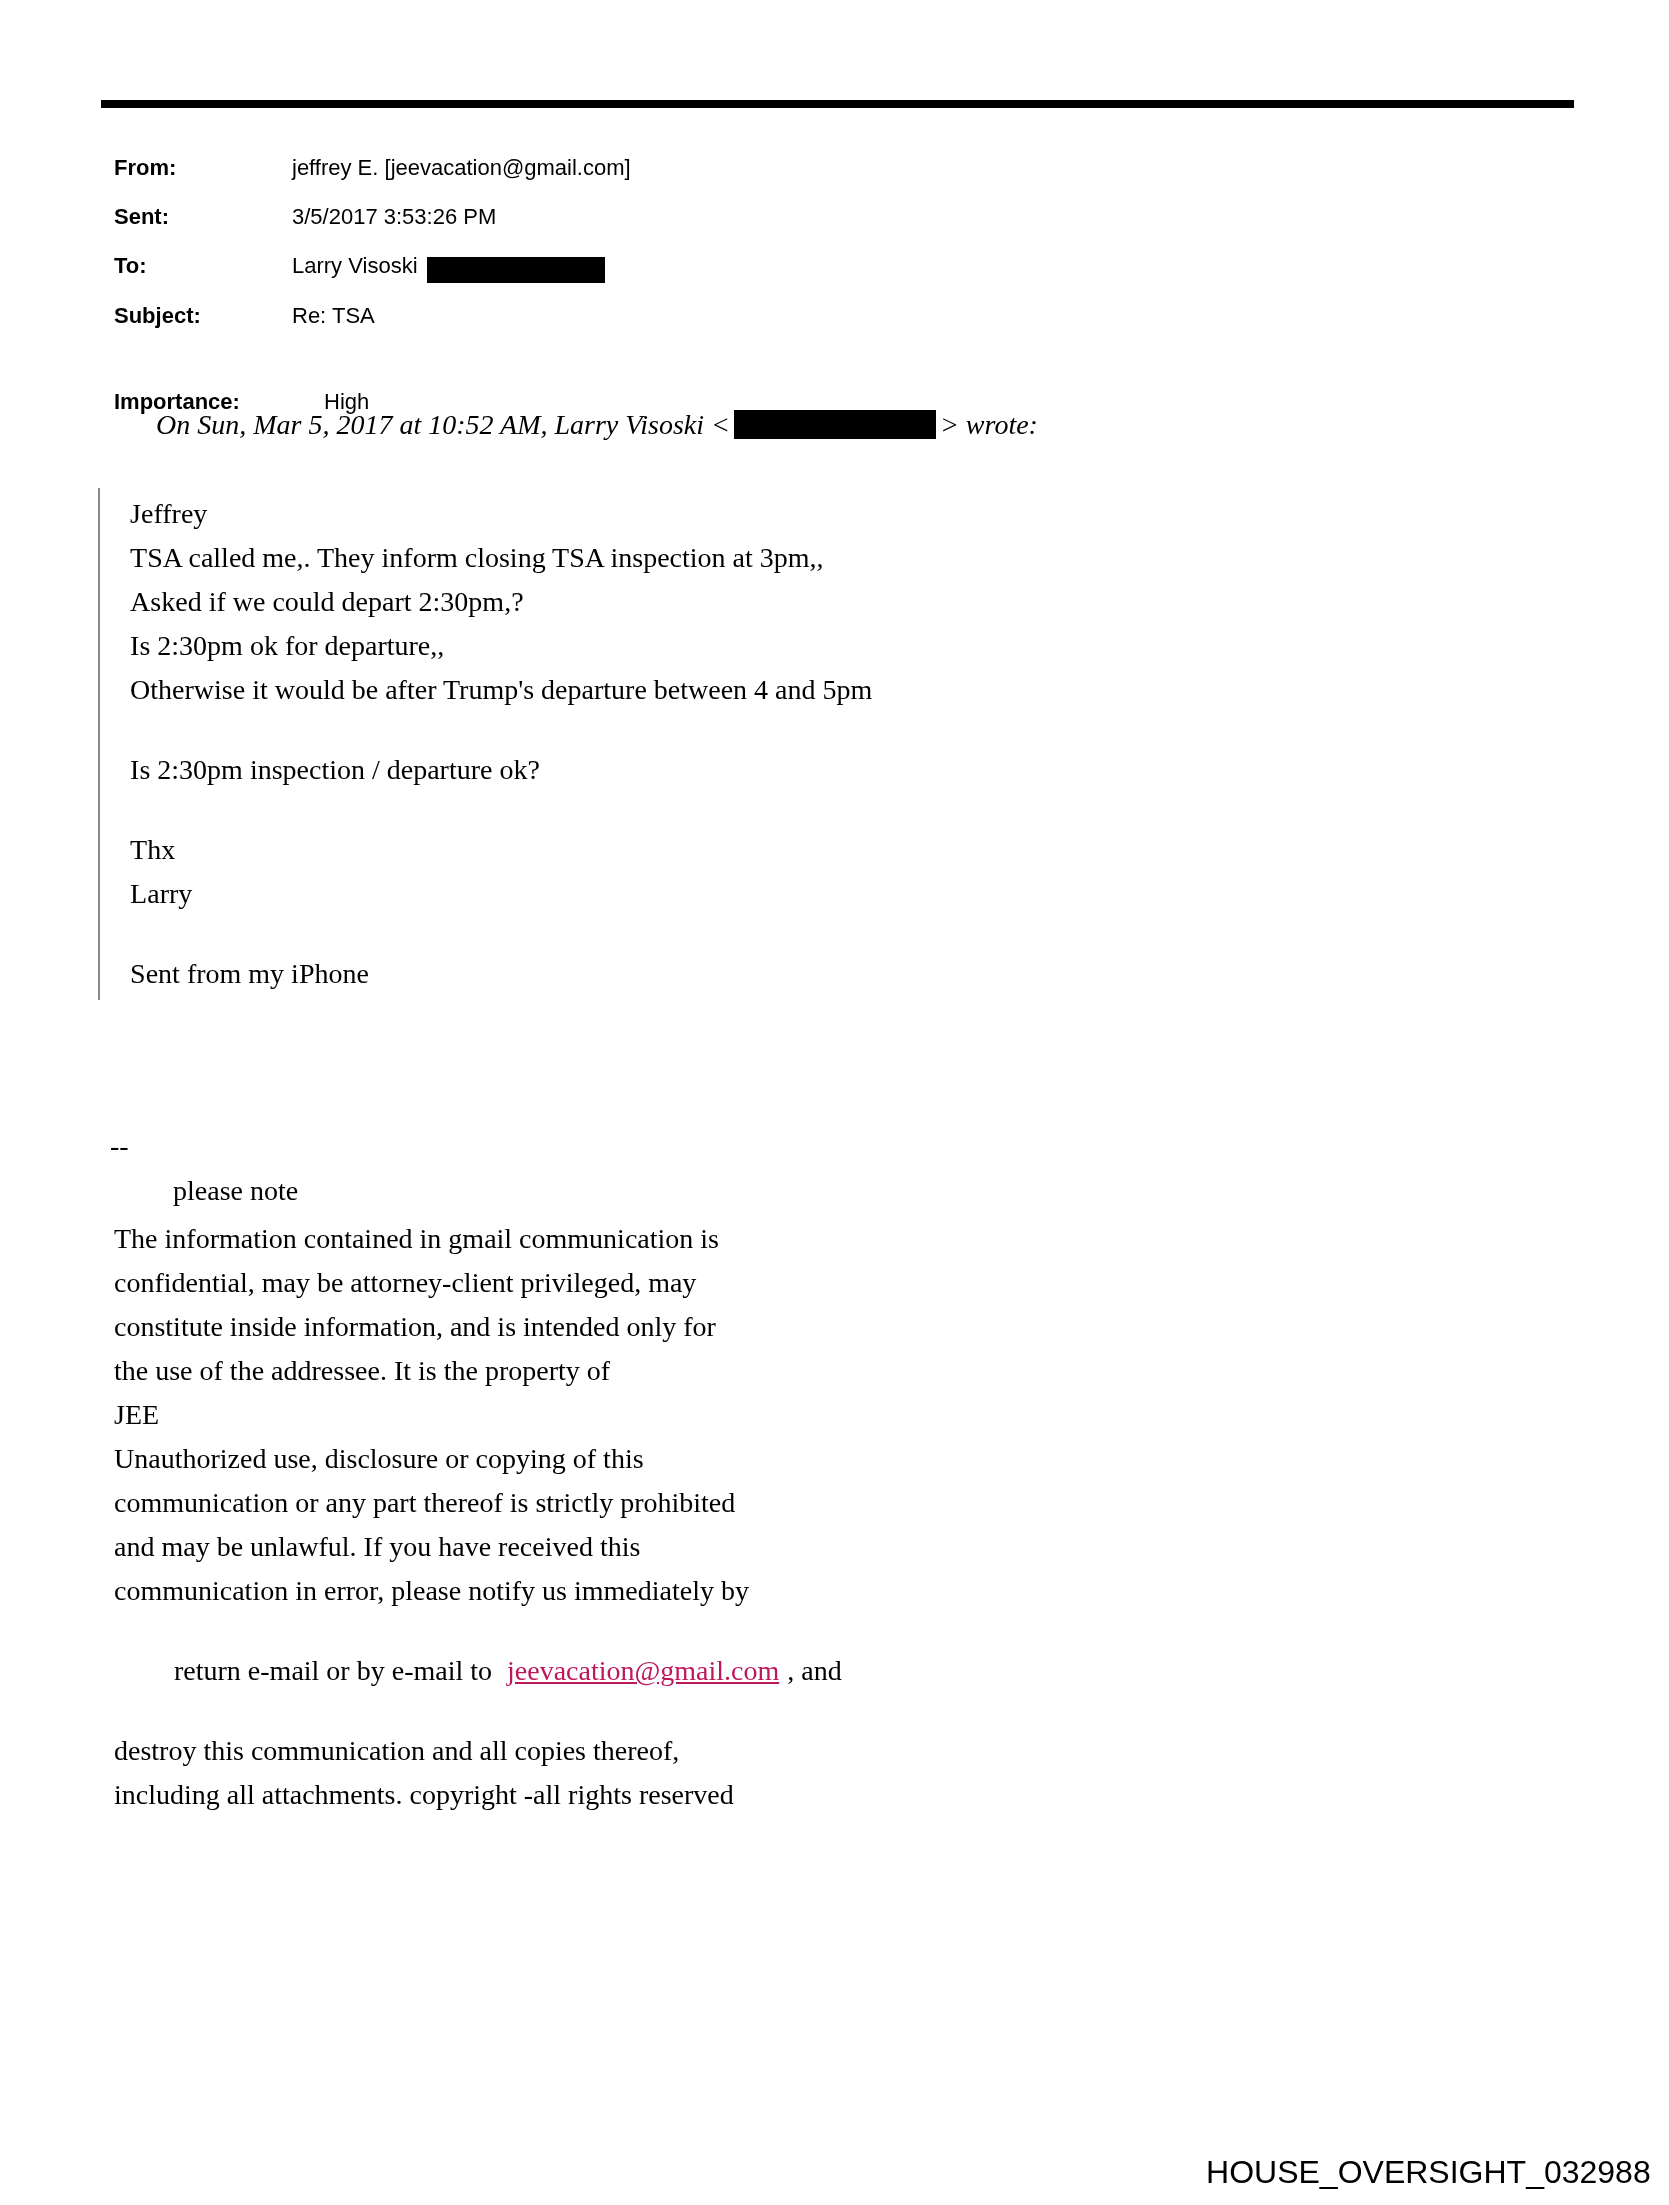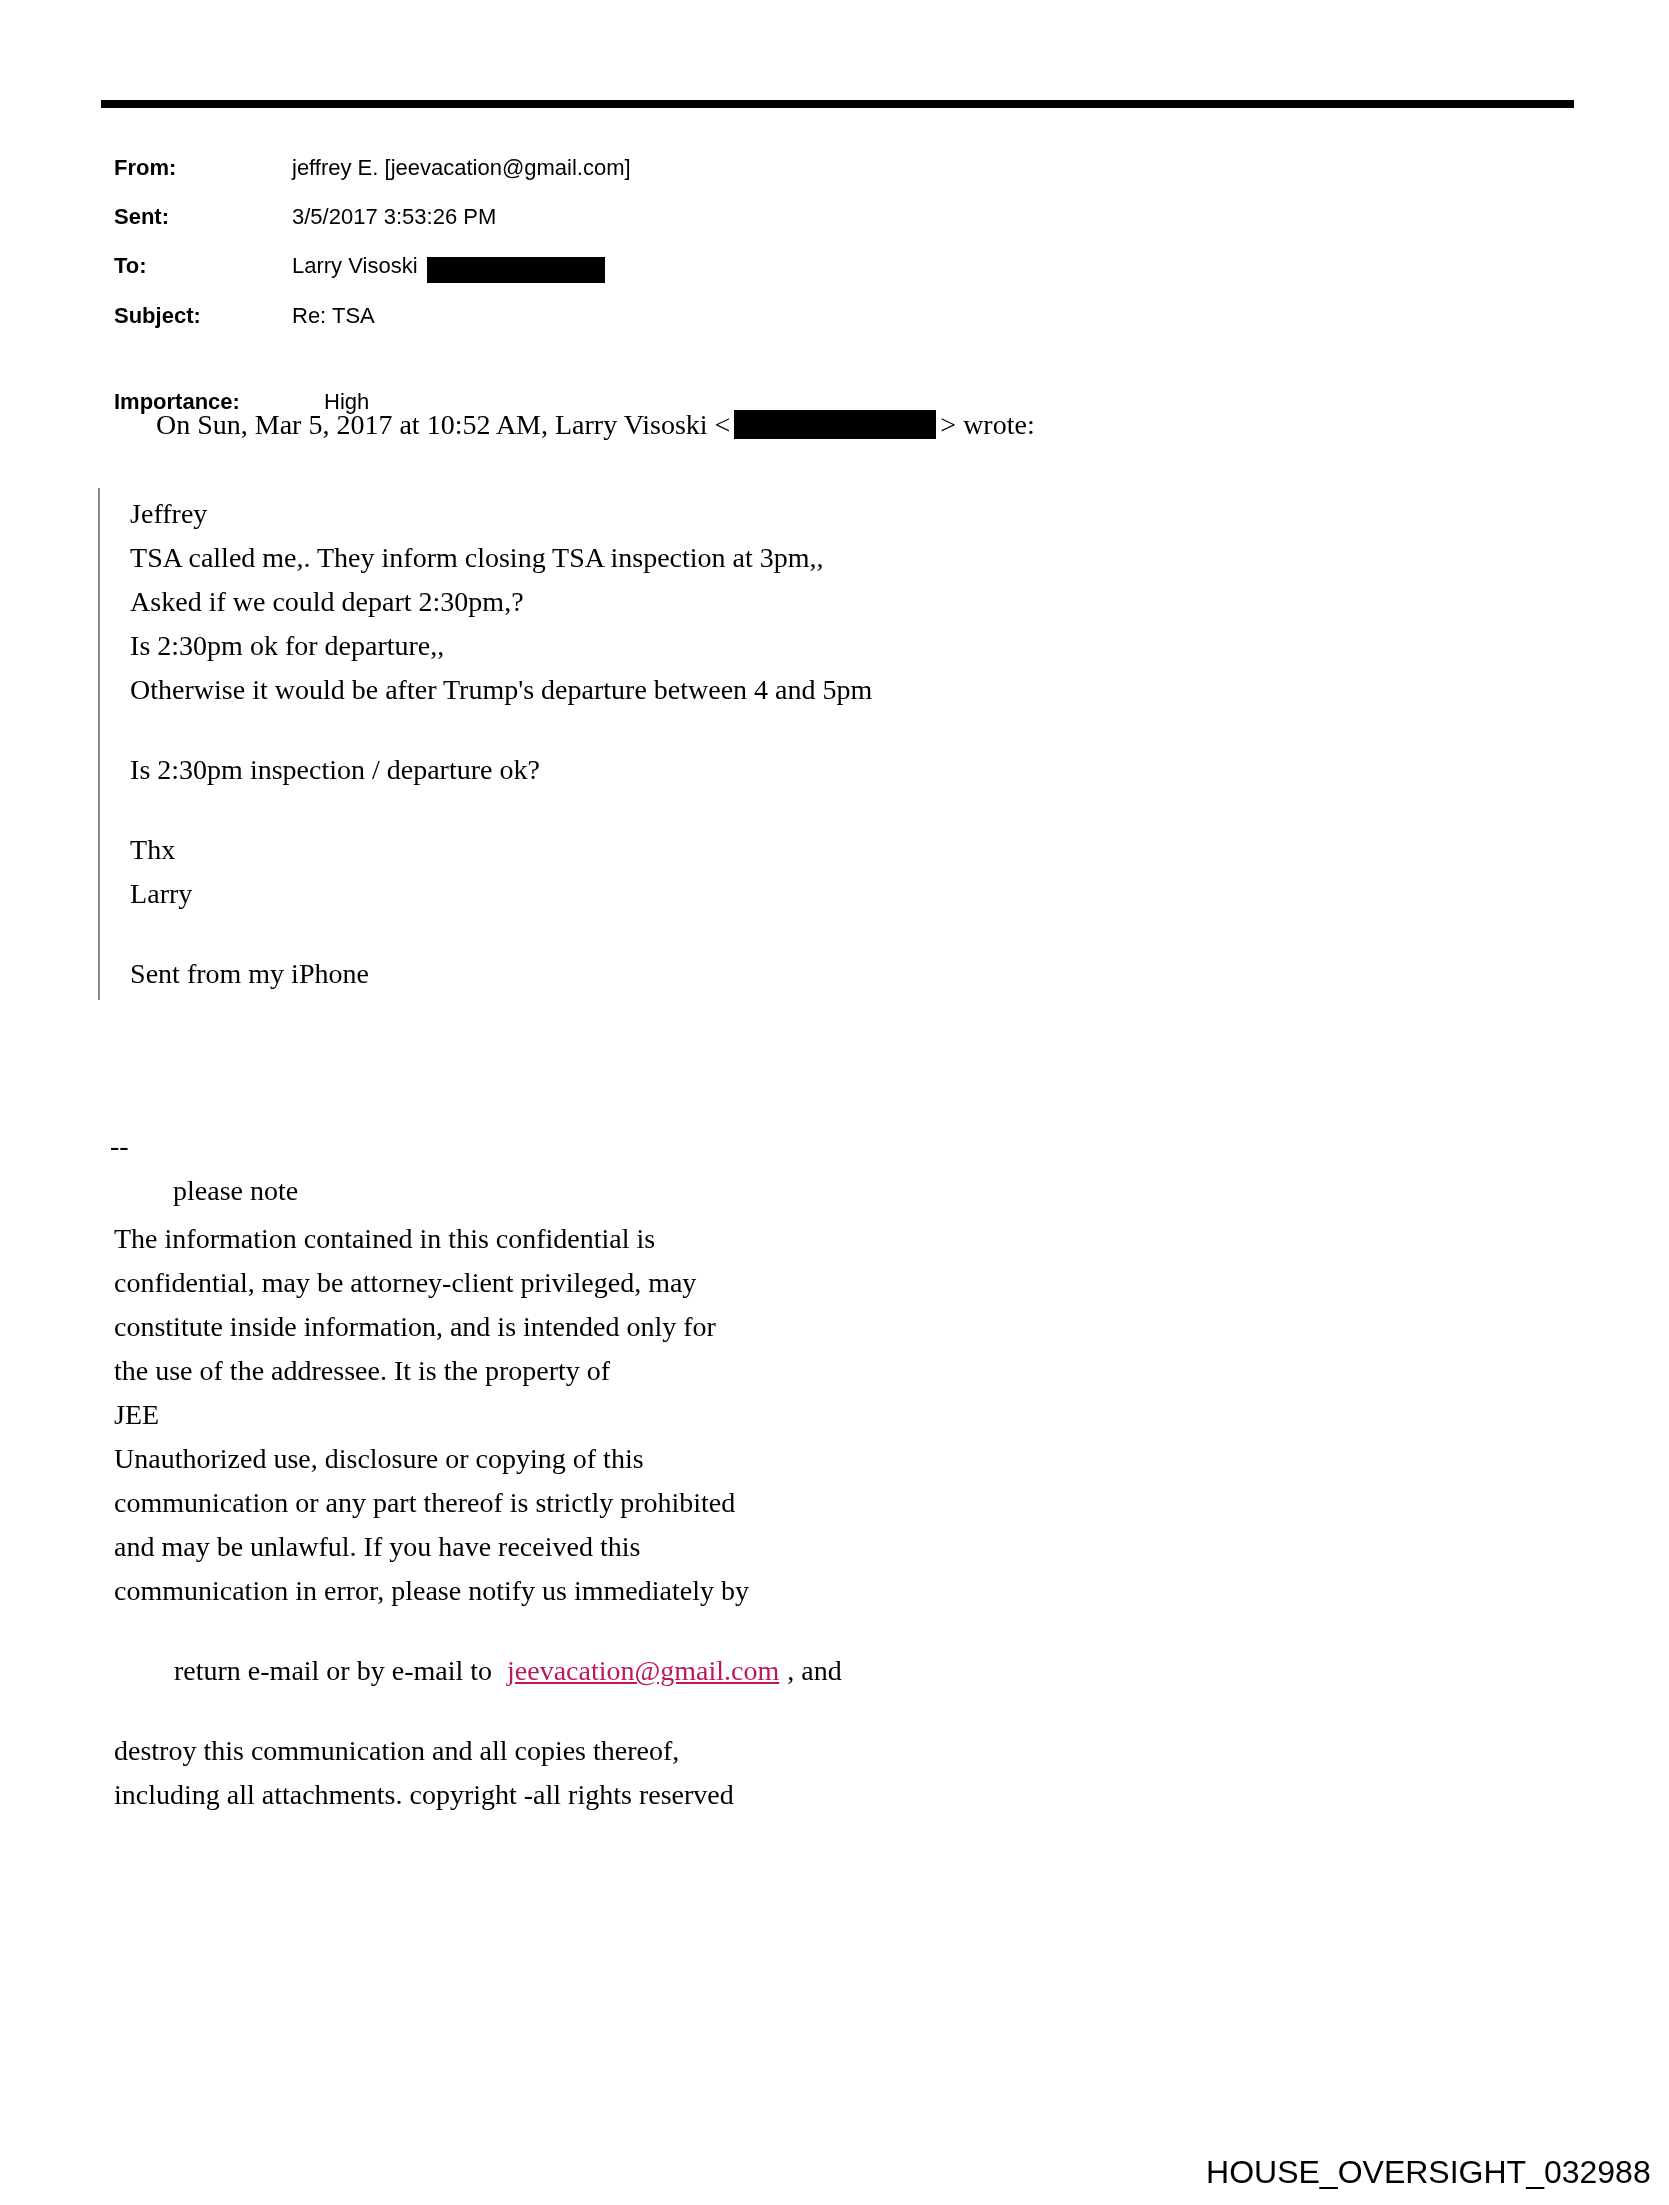--- a/index.html
+++ b/index.html
@@ -44,21 +44,21 @@
 
   
   .body-block {
     position: absolute;
     left: 98px; top: 359px;
     width: 1113px;
     font-size: 28px;
     line-height: 36px;
   }
   .reply-line { margin-bottom: 60px; }
-  .quote-header { margin-bottom: 3.9px; white-space: pre-wrap; }
+  .quote-header { margin-bottom: 3.9px; white-space: pre-wrap; font-style: italic; }
 
   .quote-block {
     border-left: 2px solid #8a8a8a;
     margin-left: -7.9px;
     padding-left: 26px;
     margin-top: 5.2px;
   }
   .qline { min-height: 36px; white-space: pre-wrap; font-family: Liberation Serif, serif; }
 
   .sig-divider { margin-top: 124px; }
@@ -137,21 +137,21 @@
       <div class="qline">Thx</div>
       <div class="qline">Larry</div>
       <div class="qline"></div>
       <div class="qline">Sent from my iPhone</div>
     </div>
 
     <div class="sig-divider">--</div>
     <div class="note-heading">please note</div>
 
     <div class="disclaimer">
-      <div class="dline">The information contained in this confidential is</div>
+      <div class="dline">The information contained in gmail communication is</div>
       <div class="dline">confidential, may be attorney-client privileged, may</div>
       <div class="dline">constitute inside information, and is intended only for</div>
       <div class="dline">the use of the addressee. It is the property of</div>
       <div class="dline">JEE</div>
       <div class="dline">Unauthorized use, disclosure or copying of this</div>
       <div class="dline">communication or any part thereof is strictly prohibited</div>
       <div class="dline">and may be unlawful. If you have received this</div>
       <div class="dline">communication in error, please notify us immediately by</div>
       <div class="dline">
         <span>return e-mail or by e-mail to </span><a class="email-link">jeevacation@gmail.com</a><span>, and</span>

